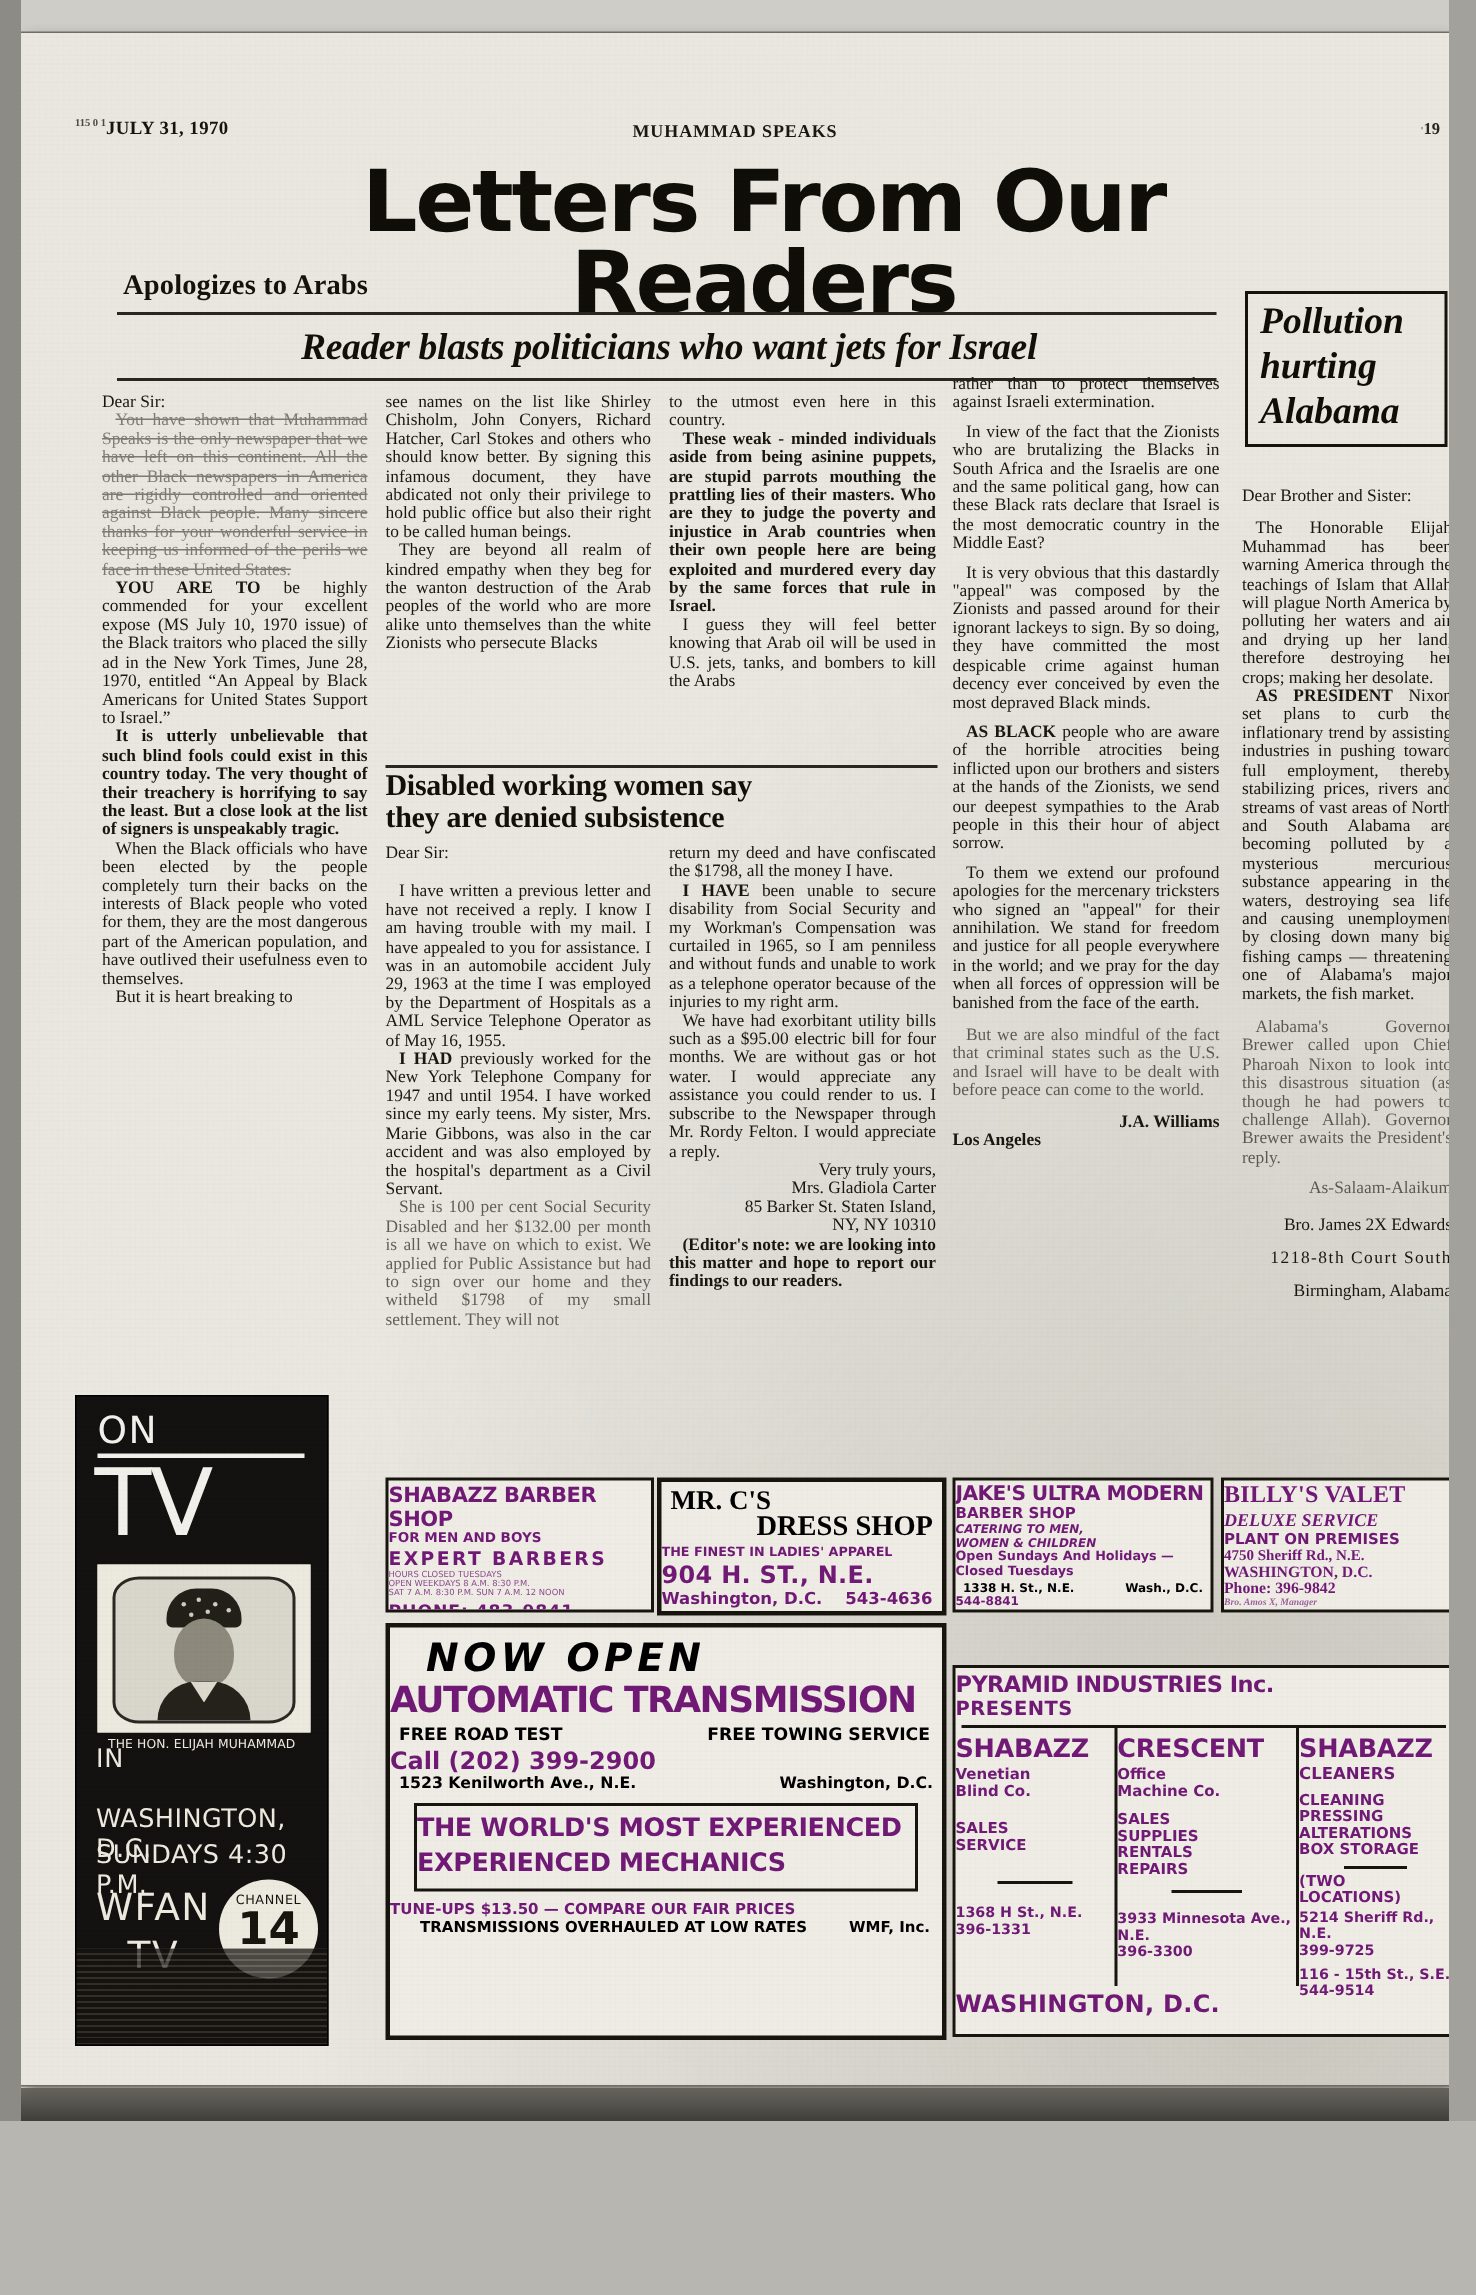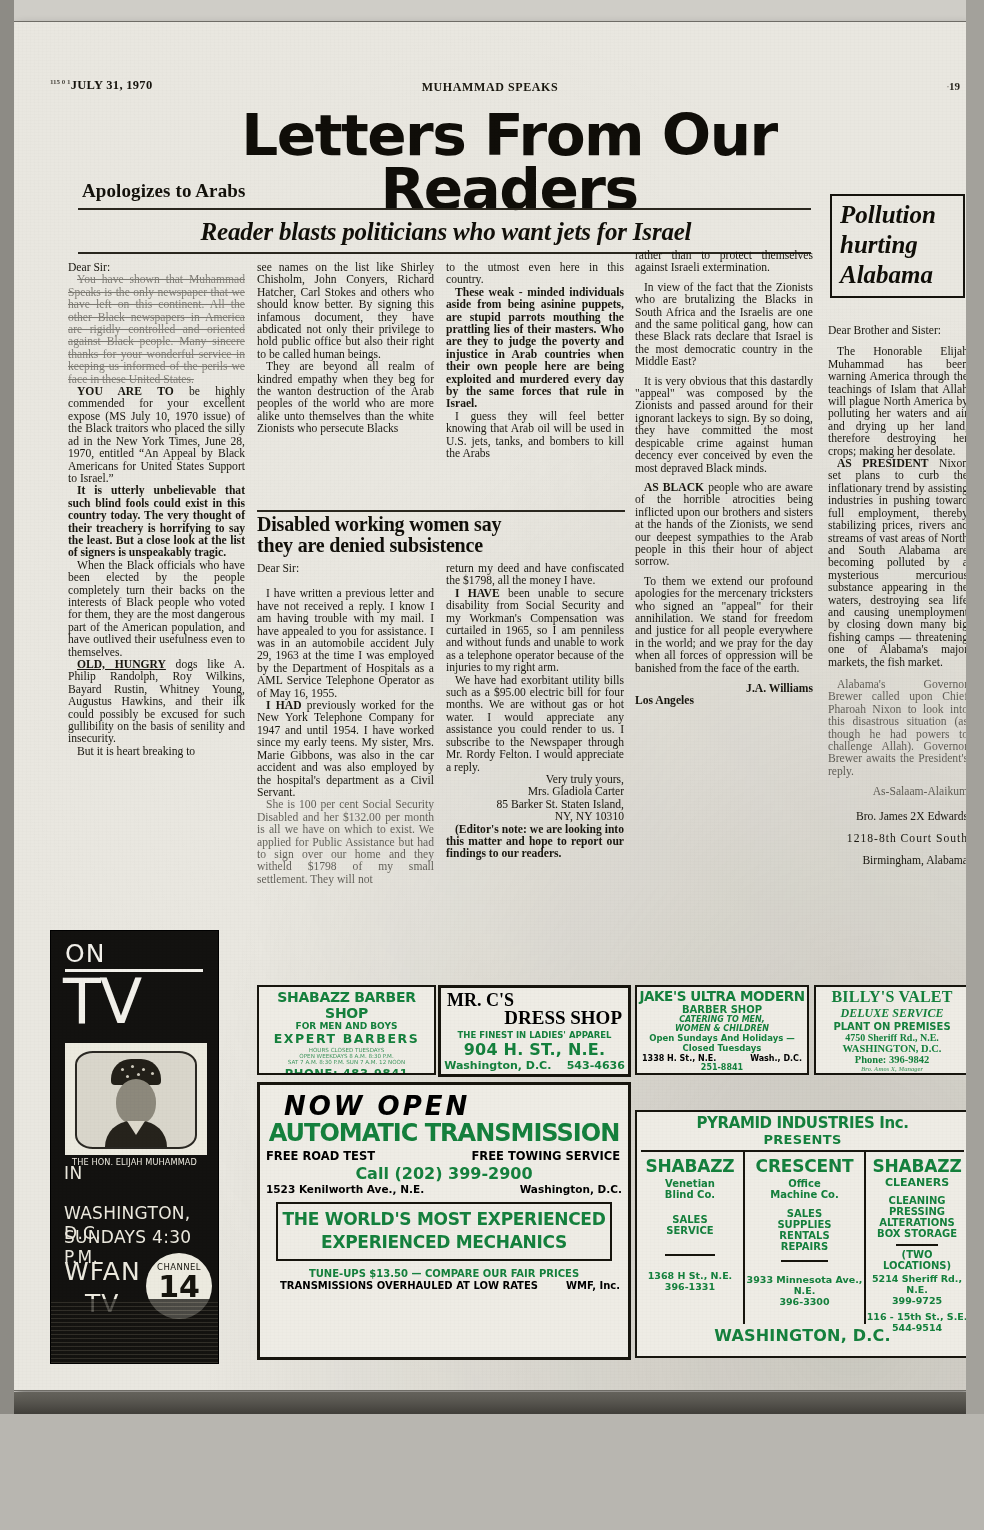--- a/index.html
+++ b/index.html
@@ -62,21 +62,21 @@
       line-height:21px;color:#12100a;letter-spacing:-.2px;text-indent:0 !important;}
   .fade{opacity:.52;}
   .fade2{opacity:.66;}
   .boxhead{
     border:2.5px solid #15130d;padding:4px 8px 6px 8px;
     font-family:"Liberation Serif",serif;font-style:italic;font-weight:bold;
     font-size:25px;line-height:30px;color:#100e08;
   }
   
   .ad{position:absolute;border:2px solid #17150e;background:#eeece5;overflow:hidden;}
-  .adtxt{font-family:"DejaVu Sans",sans-serif;text-align:center;color:#15803d;}
+  .adtxt{font-family:"DejaVu Sans",sans-serif;color:#701a75;}
   
   #tvad{position:absolute;left:36px;top:908px;width:167px;height:432px;
         background:#131210;border:1px solid #000;overflow:hidden;}
   #tvad .on{position:absolute;left:14px;top:8px;font-family:"DejaVu Sans",sans-serif;
         font-size:25px;color:#f2f0ea;letter-spacing:1px;}
   #tvad .hr{position:absolute;left:14px;top:38px;width:138px;height:3px;background:#f2f0ea;}
   #tvad .tv{position:absolute;left:12px;top:40px;font-family:"DejaVu Sans",sans-serif;
         font-size:62px;line-height:62px;color:#f2f0ea;letter-spacing:-1px;}
   #tvad .screen{position:absolute;left:14px;top:112px;width:138px;height:108px;
         background:#eceadf;border:2px solid #eceadf;}
@@ -130,41 +130,41 @@
   <div class="deck">Reader blasts politicians who want jets for Israel</div>
   <div class="rule" style="left:64px;top:230px;width:733px;height:1.5px;"></div>
 
   <div class="col" style="left:54px;top:240px;width:177px;">
     <p class="noind">Dear Sir:</p>
     <p class="fade" style="text-decoration:line-through;text-decoration-thickness:1px;">
       <span>You have shown that Muhammad Speaks is the only newspaper that we have left on this continent. All the other Black newspapers in America are rigidly controlled and oriented against Black people. Many sincere thanks for your wonderful service in keeping us informed of the perils we face in these United States.</span></p>
     <p><b>YOU ARE TO</b> be highly commended for your excellent expose (MS July 10, 1970 issue) of the Black traitors who placed the silly ad in the New York Times, June 28, 1970, entitled “An Appeal by Black Americans for United States Support to Israel.”</p>
     <p><b>It is utterly unbelievable that such blind fools could exist in this country today. The very thought of their treachery is horrifying to say the least. But a close look at the list of signers is unspeakably tragic.</b></p>
     <p>When the Black officials who have been elected by the people completely turn their backs on the interests of Black people who voted for them, they are the most dangerous part of the American population, and have outlived their usefulness even to themselves.</p>
-    <p><b style="text-decoration:underline">OLD, HUNGRY</b> dogs like A. Philip Randolph, Roy Wilkins, Bayard Rustin, Whitney Young, Augustus Hawkins, and their ilk could possibly be excused for such gullibility on the basis of senility and insecurity.</p>
     <p>But it is heart breaking to</p>
   </div>
 
   <div class="col" style="left:243px;top:240px;width:177px;">
     <p class="noind">see names on the list like Shirley Chisholm, John Conyers, Richard Hatcher, Carl Stokes and others who should know better. By signing this infamous document, they have abdicated not only their privilege to hold public office but also their right to be called human beings.</p>
     <p>They are beyond all realm of kindred empathy when they beg for the wanton destruction of the Arab peoples of the world who are more alike unto themselves than the white Zionists who persecute Blacks</p>
   </div>
 
   <div class="col" style="left:432px;top:240px;width:178px;">
     <p class="noind">to the utmost even here in this country.</p>
     <p><b>These weak - minded individuals aside from being asinine puppets, are stupid parrots mouthing the prattling lies of their masters. Who are they to judge the poverty and injustice in Arab countries when their own people here are being exploited and murdered every day by the same forces that rule in Israel.</b></p>
     <p>I guess they will feel better knowing that Arab oil will be used in U.S. jets, tanks, and bombers to kill the Arabs</p>
   </div>
 
   <div class="col" style="left:621px;top:228px;width:178px;">
     <p class="noind">rather than to protect themselves against Israeli extermination.</p>
     <p style="margin-top:7px">In view of the fact that the Zionists who are brutalizing the Blacks in South Africa and the Israelis are one and the same political gang, how can these Black rats declare that Israel is the most democratic country in the Middle East?</p>
     <p style="margin-top:7px">It is very obvious that this dastardly "appeal" was composed by the Zionists and passed around for their ignorant lackeys to sign. By so doing, they have committed the most despicable crime against human decency ever conceived by even the most depraved Black minds.</p>
     <p style="margin-top:7px"><b>AS BLACK</b> people who are aware of the horrible atrocities being inflicted upon our brothers and sisters at the hands of the Zionists, we send our deepest sympathies to the Arab people in this their hour of abject sorrow.</p>
     <p style="margin-top:7px">To them we extend our profound apologies for the mercenary tricksters who signed an "appeal" for their annihilation. We stand for freedom and justice for all people everywhere in the world; and we pray for the day when all forces of oppression will be banished from the face of the earth.</p>
+    <p class="fade2" style="margin-top:9px">But we are also mindful of the fact that criminal states such as the U.S. and Israel will have to be dealt with before peace can come to the world.</p>
     <span class="sig" style="margin-top:8px">J.A. Williams</span>
     <span class="sigl">Los Angeles</span>
   </div>
 
   <div class="rule" style="left:243px;top:488px;width:368px;height:1.5px;"></div>
   <div style="position:absolute;left:243px;top:492px;width:372px;">
     <div class="subhead">Disabled working women say</div>
     <div class="subhead">they are denied subsistence</div>
   </div>
 
@@ -262,21 +262,21 @@
     <div class="adtxt" style="font-weight:bold;font-size:13.5px;letter-spacing:-.4px;margin-top:1px;">JAKE'S ULTRA MODERN</div>
     <div class="adtxt" style="font-weight:bold;font-size:10px;">BARBER SHOP</div>
     <div class="adtxt" style="font-weight:bold;font-style:italic;font-size:8px;">CATERING TO MEN,</div>
     <div class="adtxt" style="font-weight:bold;font-style:italic;font-size:8px;">WOMEN &amp; CHILDREN</div>
     <div class="adtxt" style="font-weight:bold;font-size:8.5px;">Open Sundays And Holidays —</div>
     <div class="adtxt" style="font-weight:bold;font-size:8.5px;">Closed Tuesdays</div>
     <div style="font-family:'DejaVu Sans',sans-serif;font-weight:bold;font-size:8px;display:flex;justify-content:space-between;padding:1px 5px 0 5px;">
       <span>1338 H. St., N.E.</span>
       <span>Wash., D.C.</span>
     </div>
-    <div class="adtxt" style="font-weight:bold;font-size:8px;">251-8841</div>
+    <div class="adtxt" style="font-weight:bold;font-size:8px;">544-8841</div>
   </div>
 
   <div class="ad" style="left:800px;top:963px;width:152px;height:86px;">
     <div class="adtxt" style="font-family:'Liberation Serif',serif;font-weight:bold;font-size:16px;letter-spacing:.2px;margin-top:1px;">BILLY'S VALET</div>
     <div class="adtxt" style="font-family:'Liberation Serif',serif;font-weight:bold;font-style:italic;font-size:12px;">DELUXE SERVICE</div>
     <div class="adtxt" style="font-weight:bold;font-size:10px;">PLANT ON PREMISES</div>
     <div class="adtxt" style="font-family:'Liberation Serif',serif;font-weight:bold;font-size:10px;">4750 Sheriff Rd., N.E.</div>
     <div class="adtxt" style="font-family:'Liberation Serif',serif;font-weight:bold;font-size:10.5px;">WASHINGTON, D.C.</div>
     <div class="adtxt" style="font-family:'Liberation Serif',serif;font-weight:bold;font-size:10.5px;">Phone: 396-9842</div>
     <div class="adtxt fade2" style="font-family:'Liberation Serif',serif;font-weight:bold;font-style:italic;font-size:6.5px;">Bro. Amos X, Manager</div>

